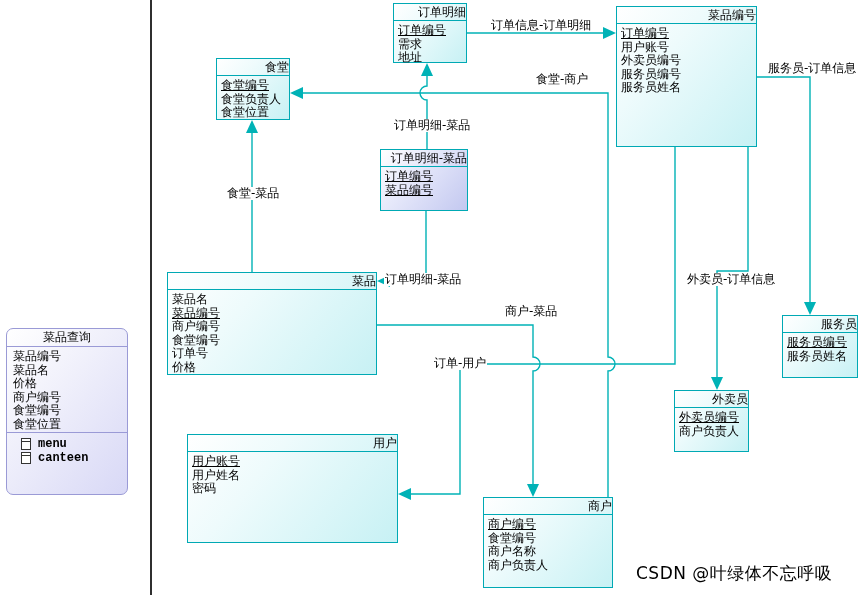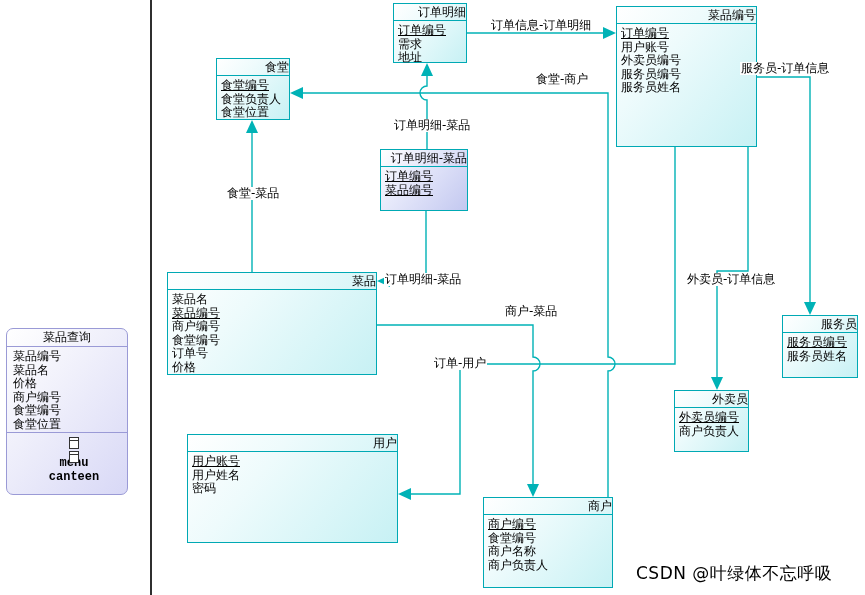--- a/index.html
+++ b/index.html
@@ -18,21 +18,21 @@
   .fld{line-height:13.5px;white-space:nowrap;}
   .u{text-decoration:underline;}
 
   
   .view{position:absolute;box-sizing:border-box;border:1px solid #9a9ad6;border-radius:7px;
         background:linear-gradient(130deg,#ffffff 0%,#f0f0fb 40%,#d8d8f6 100%);}
   .view-title{height:17px;line-height:17px;text-align:center;border-bottom:1px solid #9a9ad6;}
   .view-body{box-sizing:border-box;height:86px;border-bottom:1px solid #9a9ad6;padding:3px 0 0 6px;}
   .view-items{padding:4px 0 0 14px;}
   .vitem{display:flex;align-items:center;gap:7px;height:14px;
-         font-family:"Liberation Mono","DejaVu Sans Mono",monospace;font-weight:bold;font-size:12px;flex-direction:column;}
+         font-family:"Liberation Mono","DejaVu Sans Mono",monospace;font-weight:bold;font-size:12px;}
   .tbl-icon{display:inline-block;width:8px;height:10px;border:1px solid #333;background:#fff;position:relative;flex:0 0 auto;}
   .tbl-icon::after{content:"";position:absolute;left:0;right:0;top:2px;height:0;border-top:1px solid #333;}
 
   
   .rlabel{position:absolute;background:#fff;padding:0 1px;white-space:nowrap;line-height:13px;text-align:center;}
 
   .watermark{position:absolute;left:636px;top:562px;font-size:17px;color:#000000;
              letter-spacing:.5px;white-space:nowrap;text-shadow:1px 1px 0 #ffffff;}
 </style>
 </head>
@@ -167,21 +167,21 @@
 
   <div class="ent" style="left:782px;top:315px;width:76px;height:63px">
     <div class="ent-title">服务员</div>
     <div class="ent-body">
       <div class="fld u">服务员编号</div>
       <div class="fld">服务员姓名</div>
     </div>
   </div>
 
   <div class="rlabel" style="left:490px;top:19px">订单信息-订单明细</div>
-  <div class="rlabel" style="left:740px;top:62px">服务员-订单信息</div>
+  <div class="rlabel" style="left:767px;top:62px">服务员-订单信息</div>
   <div class="rlabel" style="left:535px;top:73px">食堂-商户</div>
   <div class="rlabel" style="left:393px;top:119px">订单明细-菜品</div>
   <div class="rlabel" style="left:384px;top:273px">订单明细-菜品</div>
   <div class="rlabel" style="left:226px;top:187px">食堂-菜品</div>
   <div class="rlabel" style="left:504px;top:305px">商户-菜品</div>
   <div class="rlabel" style="left:433px;top:357px">订单-用户</div>
   <div class="rlabel" style="left:686px;top:273px">外卖员-订单信息</div>
 
   <div class="watermark">CSDN @叶绿体不忘呼吸</div>
 

